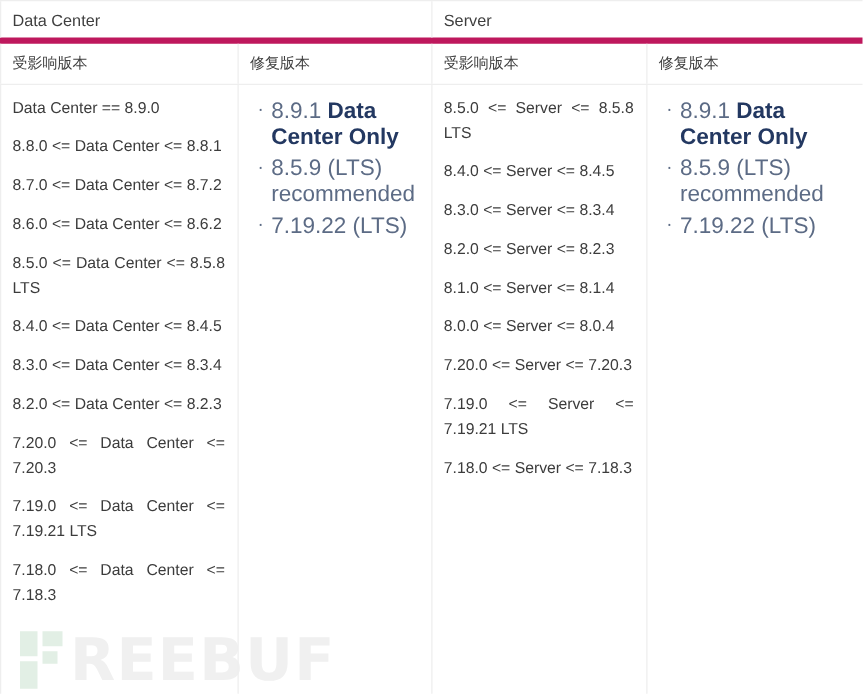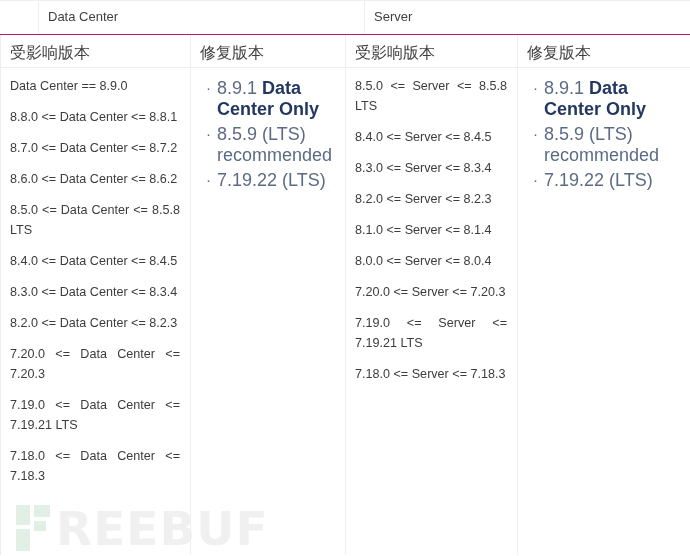--- a/index.html
+++ b/index.html
@@ -65,23 +65,22 @@
     width: 690px;
     height: 556px;
     box-sizing: border-box;
   }
 
   
   .title-row {
     display: flex;
     height: 35px;
     border-top: 1px solid #eeeeee;
-    border-bottom: 1px solid #be185d;
-    box-sizing: border-box;
-    padding-left: 38px;
+    border-bottom: 5px solid #be185d;
+    box-sizing: border-box;
   }
   .title-cell {
     box-sizing: border-box;
     padding: 8px 0 0 9px;
     font-size: 13px;
     color: #3f3f3f;
     line-height: 1.2;
     border-left: 1px solid #eeeeee;
   }
   .title-cell.c-dc { width: 345px; }
@@ -90,21 +89,21 @@
   
   .head-row {
     display: flex;
     height: 33px;
     border-bottom: 1px solid #eeeeee;
     box-sizing: border-box;
   }
   .head-cell {
     box-sizing: border-box;
     padding: 8px 0 0 9px;
-    font-size: 16px;
+    font-size: 12px;
     color: #3f3f3f;
     line-height: 1.2;
     border-left: 1px solid #eeeeee;
   }
 
   
   .body-row {
     display: flex;
     height: 487px;
     box-sizing: border-box;

